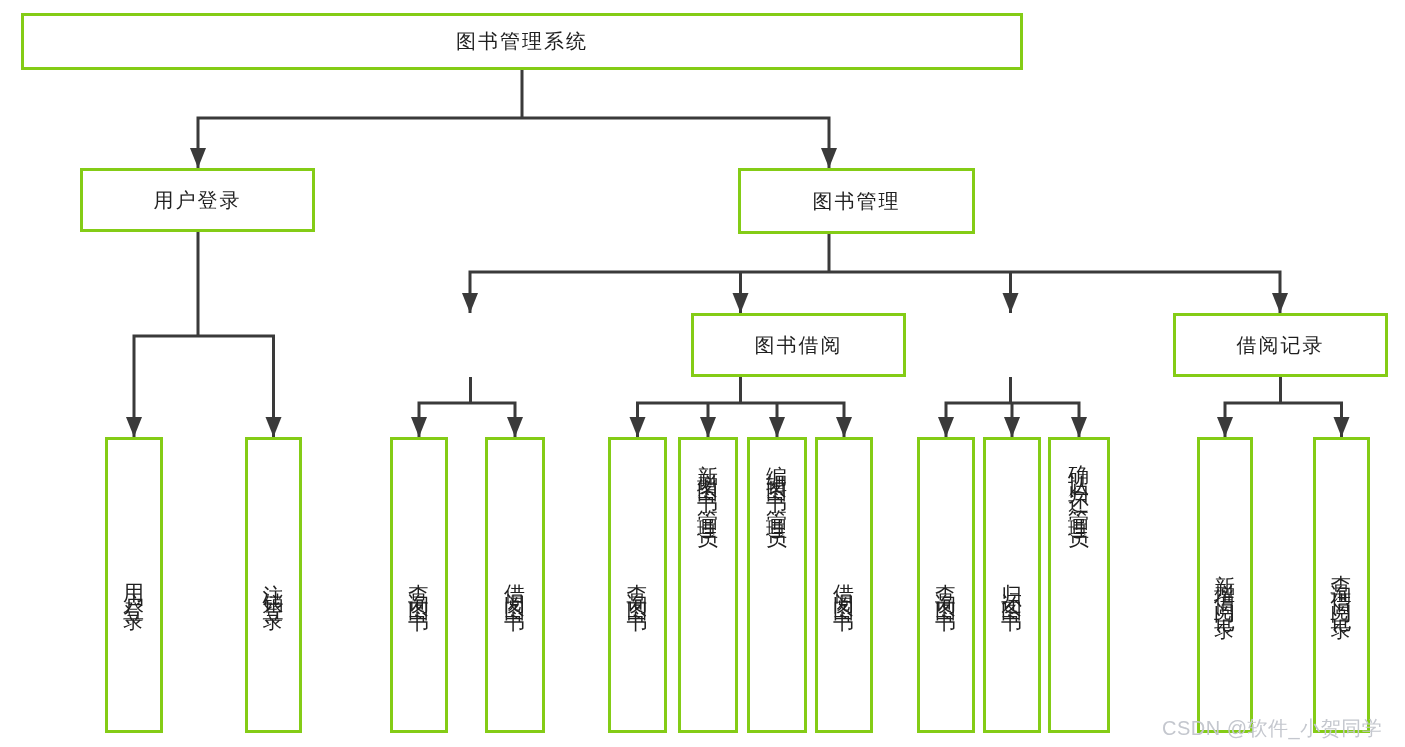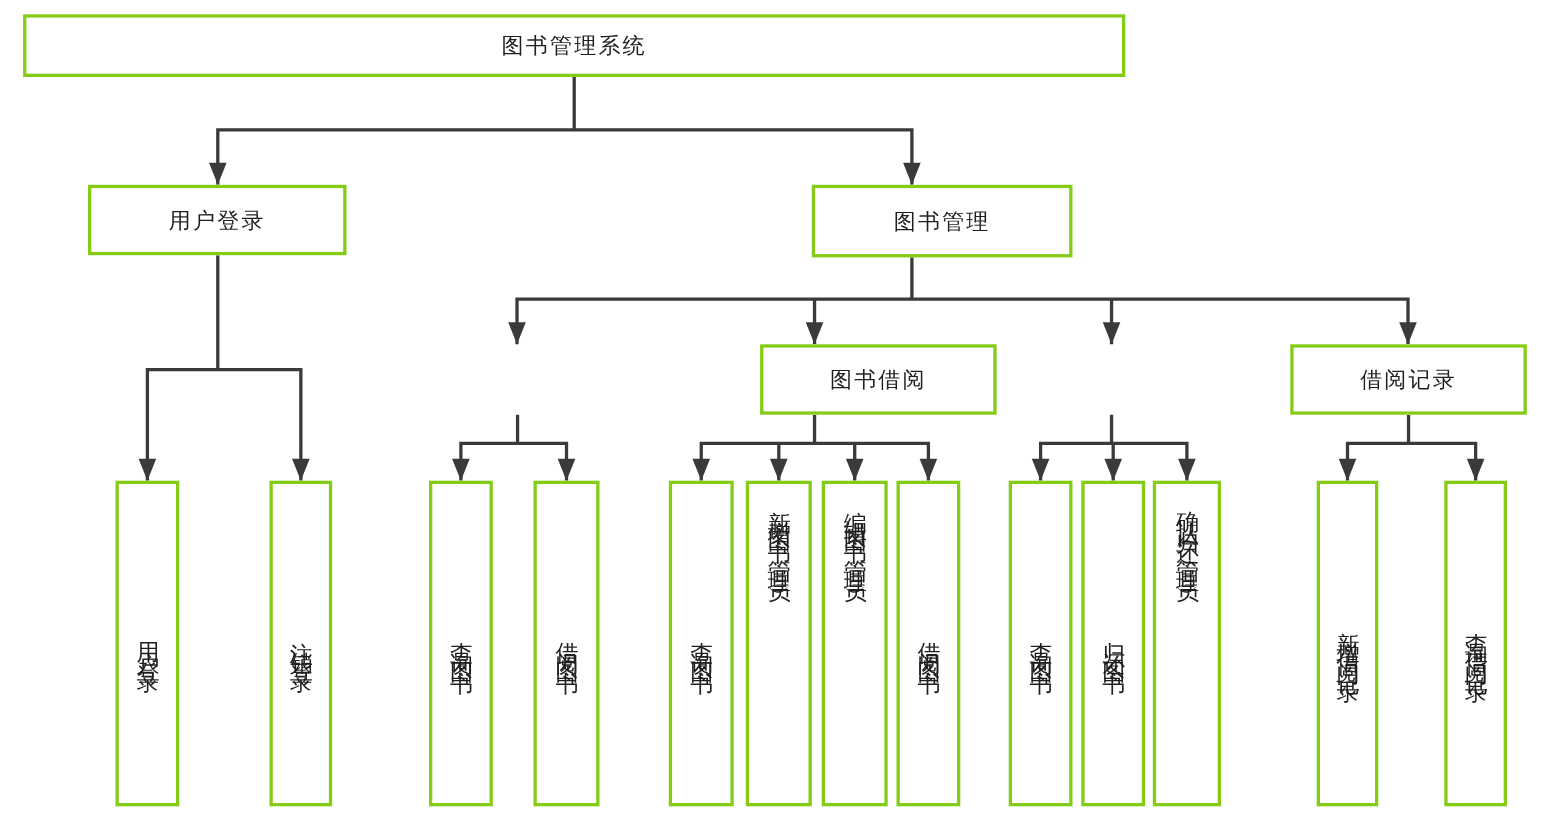--- a/index.html
+++ b/index.html
@@ -165,14 +165,15 @@
     <span>确认归还（管理员）</span>
   </div>
 
   <div class="box v" style="left:1197px; top:437px; width:56px; height:296px;">
     <span>新增借阅记录</span>
   </div>
   <div class="box v" style="left:1313px; top:437px; width:57px; height:296px;">
     <span>查询借阅记录</span>
   </div>
 
+  <div class="watermark">CSDN @软件_小贺同学</div>
 
 </div>
 
 </body></html>

